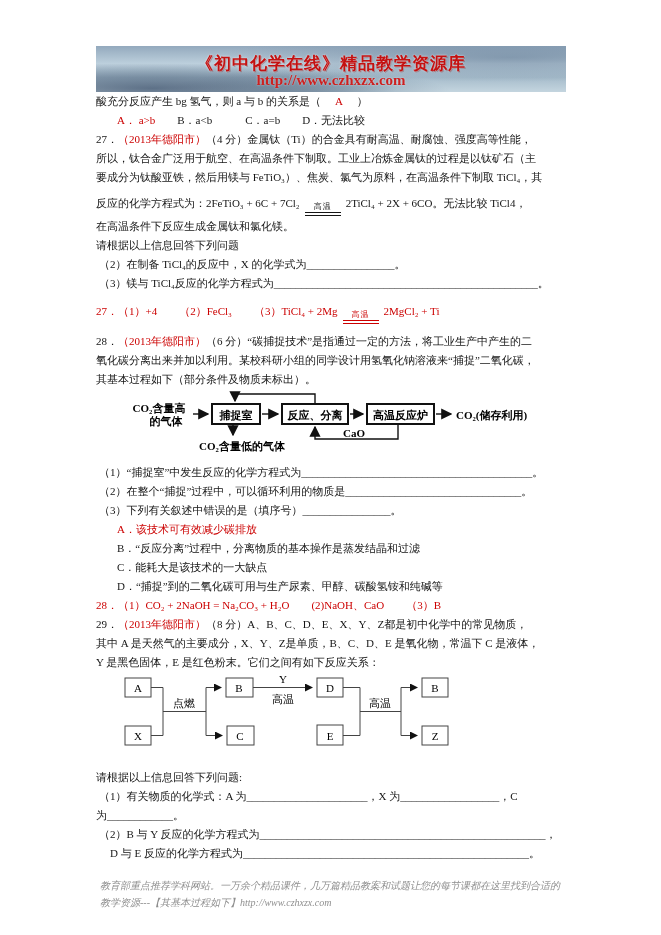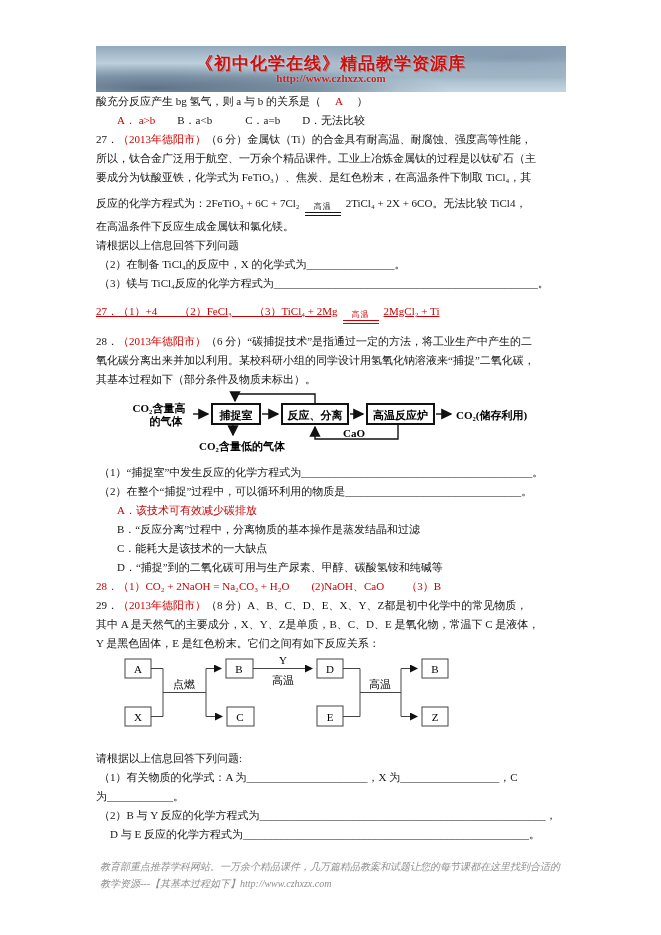--- a/index.html
+++ b/index.html
@@ -11,30 +11,30 @@
   .banner{position:relative;width:470px;height:46px;overflow:hidden;
     background:
       radial-gradient(ellipse at 12% 92%, rgba(30,50,80,.60), rgba(30,50,80,0) 42%),
       radial-gradient(ellipse at 88% 25%, rgba(96,120,146,.55), rgba(96,120,146,0) 50%),
       radial-gradient(ellipse at 45% 110%, rgba(70,95,120,.45), rgba(70,95,120,0) 40%),
       linear-gradient(180deg,#93a9bd 0%,#bccfdc 38%,#a6bccb 68%,#c4d5df 100%);}
   .banner-title{position:absolute;left:0;right:0;top:6px;text-align:center;
     font-size:17px;font-weight:bold;color:#c41111;letter-spacing:1px;
     text-shadow:0 0 2px rgba(255,255,255,.85),1px 1px 0 rgba(110,0,0,.35);}
   .banner-url{position:absolute;left:0;right:0;top:26px;text-align:center;
-    font-size:11px;font-weight:bold;color:#cc2020;
+    font-size:15px;font-weight:bold;color:#cc2020;
     text-shadow:0 0 2px rgba(255,255,255,.6);}
   
   .ln{margin:0;font-size:11px;line-height:19px;white-space:nowrap;}
   .red{color:#cc0000;}
   .ansletter{color:#cc0000;padding:0 14px;}
   .opt{padding-left:21px;}
   .sub{padding-left:3px;}
   .eqln{line-height:26px;margin:3px 0 1px 0;}
-  .ansln{margin-top:5px;margin-bottom:8px;line-height:26px;text-decoration:underline;}
+  .ansln{margin-top:5px;margin-bottom:8px;line-height:26px;}
   
   .cond{display:inline-block;vertical-align:-2px;margin:0 5px;text-align:center;}
   .cond-text{display:block;font-size:8px;line-height:8px;letter-spacing:1px;}
   .cond-line{display:block;width:36px;height:4px;box-sizing:border-box;
     border-top:1px solid currentColor;border-bottom:1px solid currentColor;margin-top:1px;}
   
   .diagram1{margin:2px 0 4px 0;}
   .diagram2{margin:2px 0 10px 0;}
   svg text{font-family:"Liberation Serif","DejaVu Serif",serif;}
   
@@ -48,23 +48,23 @@
   <div class="content">
 
     <div class="banner">
       <div class="banner-title">《初中化学在线》精品教学资源库</div>
       <div class="banner-url">http://www.czhxzx.com</div>
     </div>
 
     <p class="ln"><span>酸充分反应产生 bg 氢气，则 a 与 b 的关系是（</span><span class="ansletter">A</span><span>）</span></p>
     <p class="ln opt"><span class="red">A． a&gt;b</span><span>　　B．a&lt;b　　　C．a=b　　D．无法比较</span></p>
 
-    <p class="ln"><span>27．</span><span class="red">（2013年德阳市）</span><span>（6 分）金属钛（Ti）的合金具有耐高温、耐腐蚀、强度高等性能，</span></p>
-    <p class="ln">所以，钛合金广泛用于航空、一万余个精品课件。工业上冶炼金属钛的过程是以钛矿石（主</p>
-    <p class="ln">要成分为钛酸亚铁，化学式为 FeTiO₃）、焦炭、是红色粉末，在高温条件下制取 TiCl₄，其</p>
+    <p class="ln"><span>27．</span><span class="red">（2013年德阳市）</span><span>（4 分）金属钛（Ti）的合金具有耐高温、耐腐蚀、强度高等性能，</span></p>
+    <p class="ln">所以，钛合金广泛用于航空、在高温条件下制取。工业上冶炼金属钛的过程是以钛矿石（主</p>
+    <p class="ln">要成分为钛酸亚铁，然后用镁与 FeTiO₃）、焦炭、氯气为原料，在高温条件下制取 TiCl₄，其</p>
     <p class="ln eqln"><span>反应的化学方程式为：2FeTiO₃ + 6C + 7Cl₂</span><span class="cond"><span class="cond-text">高温</span><span class="cond-line"></span></span><span>2TiCl₄ + 2X + 6CO。无法比较 TiCl4，</span></p>
     <p class="ln">在高温条件下反应生成金属钛和氯化镁。</p>
     <p class="ln">请根据以上信息回答下列问题</p>
     <p class="ln sub">（2）在制备 TiCl₄的反应中，X 的化学式为________________。</p>
     <p class="ln sub">（3）镁与 TiCl₄反应的化学方程式为________________________________________________。</p>
 
     <p class="ln ansln red"><span>27．（1）+4　　（2）FeCl₃　　（3）TiCl₄ + 2Mg</span><span class="cond"><span class="cond-text">高温</span><span class="cond-line"></span></span><span>2MgCl₂ + Ti</span></p>
 
     <p class="ln"><span>28．</span><span class="red">（2013年德阳市）</span><span>（6 分）“碳捕捉技术”是指通过一定的方法，将工业生产中产生的二</span></p>
     <p class="ln">氧化碳分离出来并加以利用。某校科研小组的同学设计用氢氧化钠溶液来“捕捉”二氧化碳，</p>
@@ -93,20 +93,21 @@
         <path d="M219,13 L219,3 L139,3 L139,10" fill="none" stroke="#111" stroke-width="1.4" marker-end="url(#ah1)"></path>
         <line x1="137" y1="33" x2="137" y2="44" stroke="#111" stroke-width="1.4" marker-end="url(#ah1)"></line>
         <text x="146" y="59" text-anchor="middle" font-size="11" font-weight="bold">CO₂含量低的气体</text>
         <path d="M302,33 L302,48 L219,48 L219,36" fill="none" stroke="#111" stroke-width="1.4" marker-end="url(#ah1)"></path>
         <text x="258" y="45.5" text-anchor="middle" font-size="11" font-weight="bold">CaO</text>
       </svg>
     </div>
 
     <p class="ln sub">（1）“捕捉室”中发生反应的化学方程式为__________________________________________。</p>
     <p class="ln sub">（2）在整个“捕捉”过程中，可以循环利用的物质是________________________________。</p>
+    <p class="ln sub">（3）下列有关叙述中错误的是（填序号）________________。</p>
     <p class="ln opt red">A．该技术可有效减少碳排放</p>
     <p class="ln opt">B．“反应分离”过程中，分离物质的基本操作是蒸发结晶和过滤</p>
     <p class="ln opt">C．能耗大是该技术的一大缺点</p>
     <p class="ln opt">D．“捕捉”到的二氧化碳可用与生产尿素、甲醇、碳酸氢铵和纯碱等</p>
     <p class="ln red">28．（1）CO₂ + 2NaOH = Na₂CO₃ + H₂O　　(2)NaOH、CaO　　（3）B</p>
 
     <p class="ln"><span>29．</span><span class="red">（2013年德阳市）</span><span>（8 分）A、B、C、D、E、X、Y、Z都是初中化学中的常见物质，</span></p>
     <p class="ln">其中 A 是天然气的主要成分，X、Y、Z是单质，B、C、D、E 是氧化物，常温下 C 是液体，</p>
     <p class="ln">Y 是黑色固体，E 是红色粉末。它们之间有如下反应关系：</p>
 

